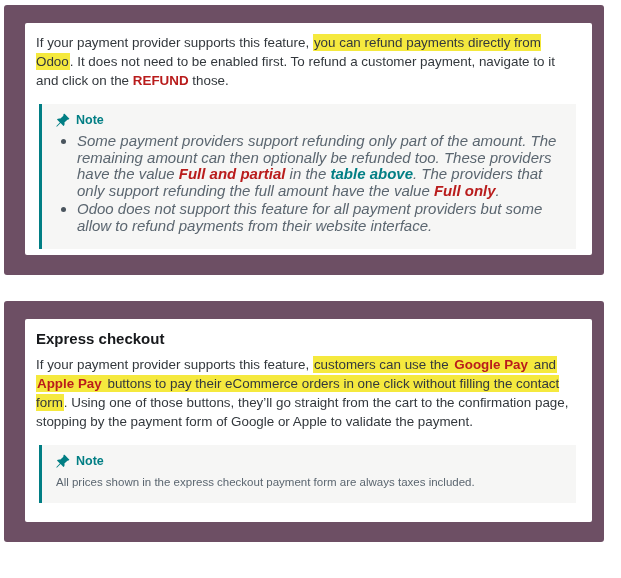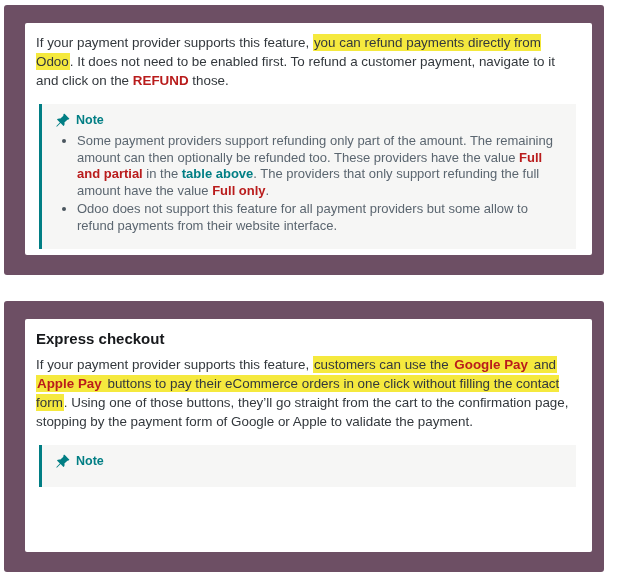--- a/index.html
+++ b/index.html
@@ -21,21 +21,21 @@
     color: var(--body-text);
   }
   .page { padding: 5px 17px 0 4px; }
   .frame {
     background: var(--frame-background);
     border-radius: 3px;
     padding: 18px 12px 20px 21px;
     overflow: hidden;
   }
   .frame-1 { height: 270px; margin-bottom: 26px; }
-  .frame-2 { height: 271px; }
+  .frame-2 { height: 241px; }
   .card {
     background: var(--card-background);
     border-radius: 2px;
     height: 100%;
     padding: 10px 14px 12px 11px;
     overflow: hidden;
   }
   h2.section-heading {
     margin: 0 0 7px 0;
     font-size: 15px;
@@ -69,24 +69,25 @@
   .note-label {
     font-size: 12.5px;
     font-weight: 700;
     color: var(--accent-teal);
   }
   ul.note-list {
     margin: 0;
     padding: 0 0 0 22px;
   }
   ul.note-list li {
-    font-size: 13px;
+    font-size: 15px;
     line-height: 16.5px;
     color: var(--note-text);
     margin: 0 0 2px 0;
+    font-style: italic;
   }
   ul.note-list li::marker { color: #4a555e; }
   p.note-para {
     margin: 3px 0 0 1px;
     font-size: 11.5px;
     line-height: 16px;
     color: var(--note-text);
   }
 </style>
 </head>
@@ -122,17 +123,18 @@
 
       <aside class="note">
         <div class="note-title">
           <span class="note-icon">
             <svg viewBox="0 0 16 16" fill="#017e84" xmlns="http://www.w3.org/2000/svg">
               <path d="M9.828.722a.5.5 0 0 1 .354.146l4.95 4.95a.5.5 0 0 1 0 .707c-.48.48-1.072.588-1.503.588-.177 0-.335-.018-.46-.039l-3.134 3.134a5.927 5.927 0 0 1 .16 1.013c.046.702-.032 1.687-.72 2.375a.5.5 0 0 1-.707 0l-2.829-2.828-3.182 3.182c-.195.195-1.219.902-1.414.707-.195-.195.512-1.22.707-1.414l3.182-3.182-2.828-2.829a.5.5 0 0 1 0-.707c.688-.688 1.673-.767 2.375-.72a5.922 5.922 0 0 1 1.013.16l3.134-3.133a2.772 2.772 0 0 1-.04-.461c0-.43.108-1.022.589-1.503a.5.5 0 0 1 .353-.146z"></path>
             </svg>
           </span>
           <span class="note-label">Note</span>
         </div>
+        <p class="note-para"><span>All prices shown in the express checkout payment form are always taxes included.</span></p>
       </aside>
     </div>
   </section>
 
 </div>
 
 </body></html>

